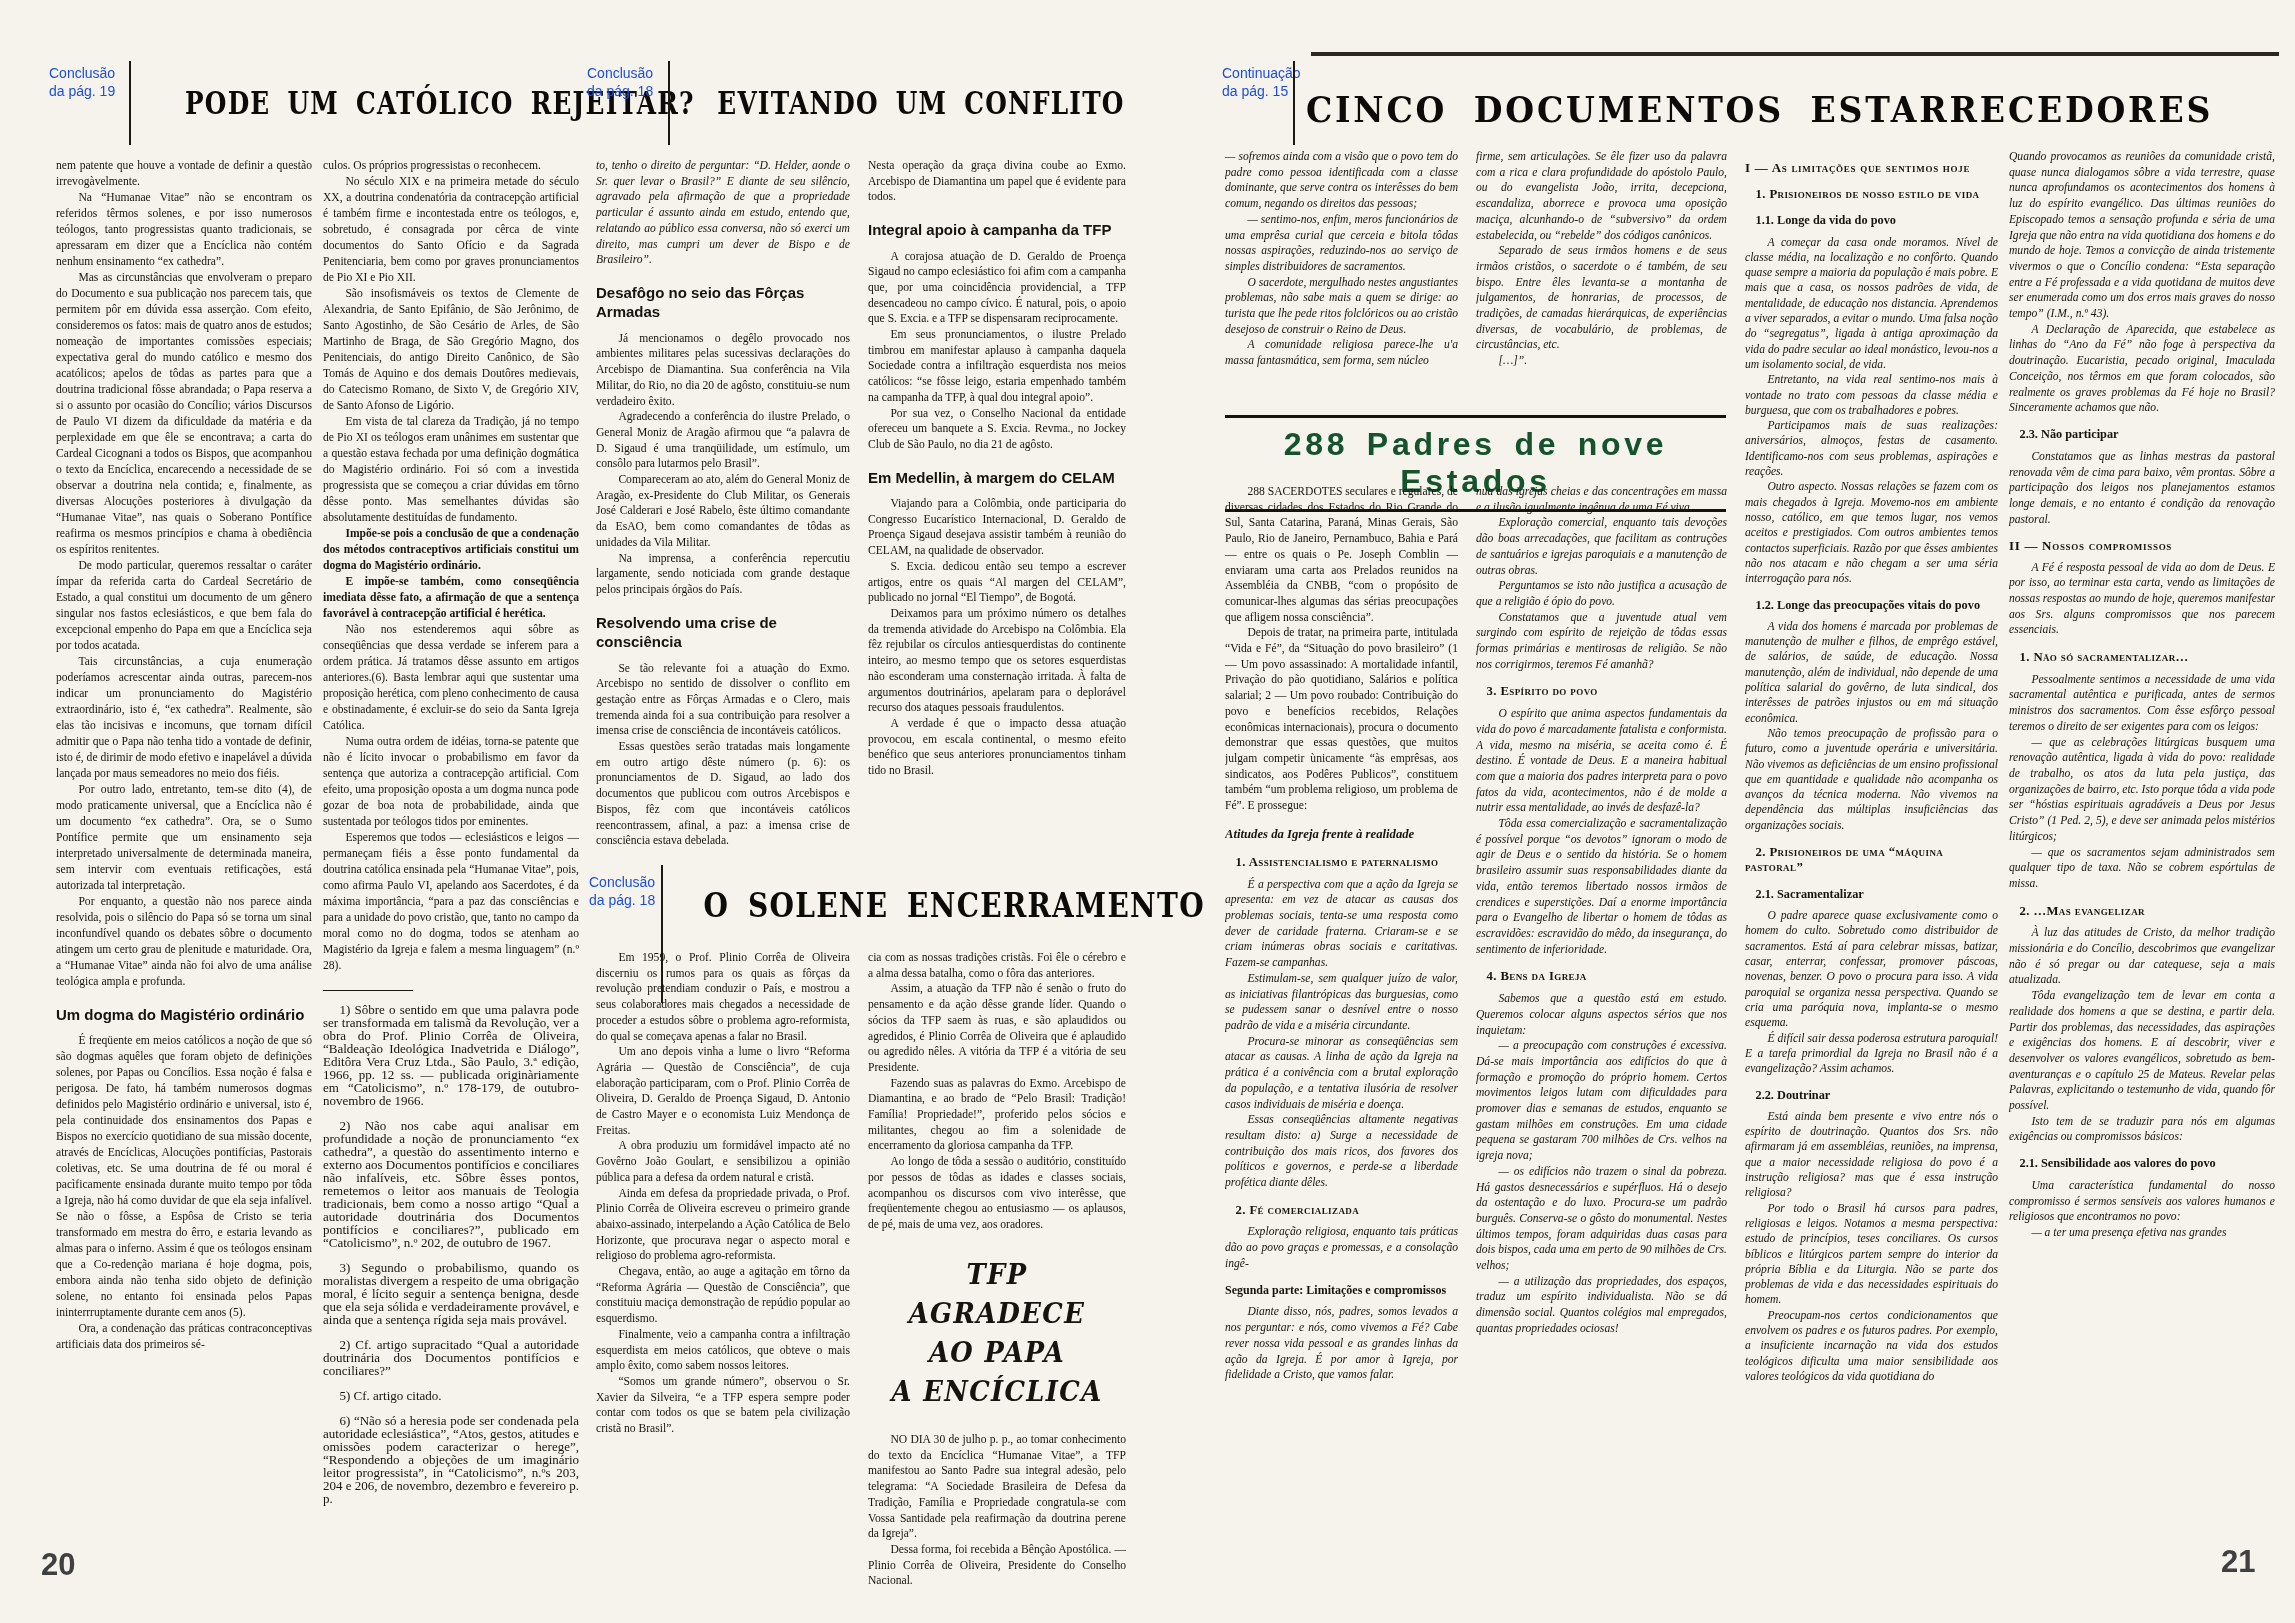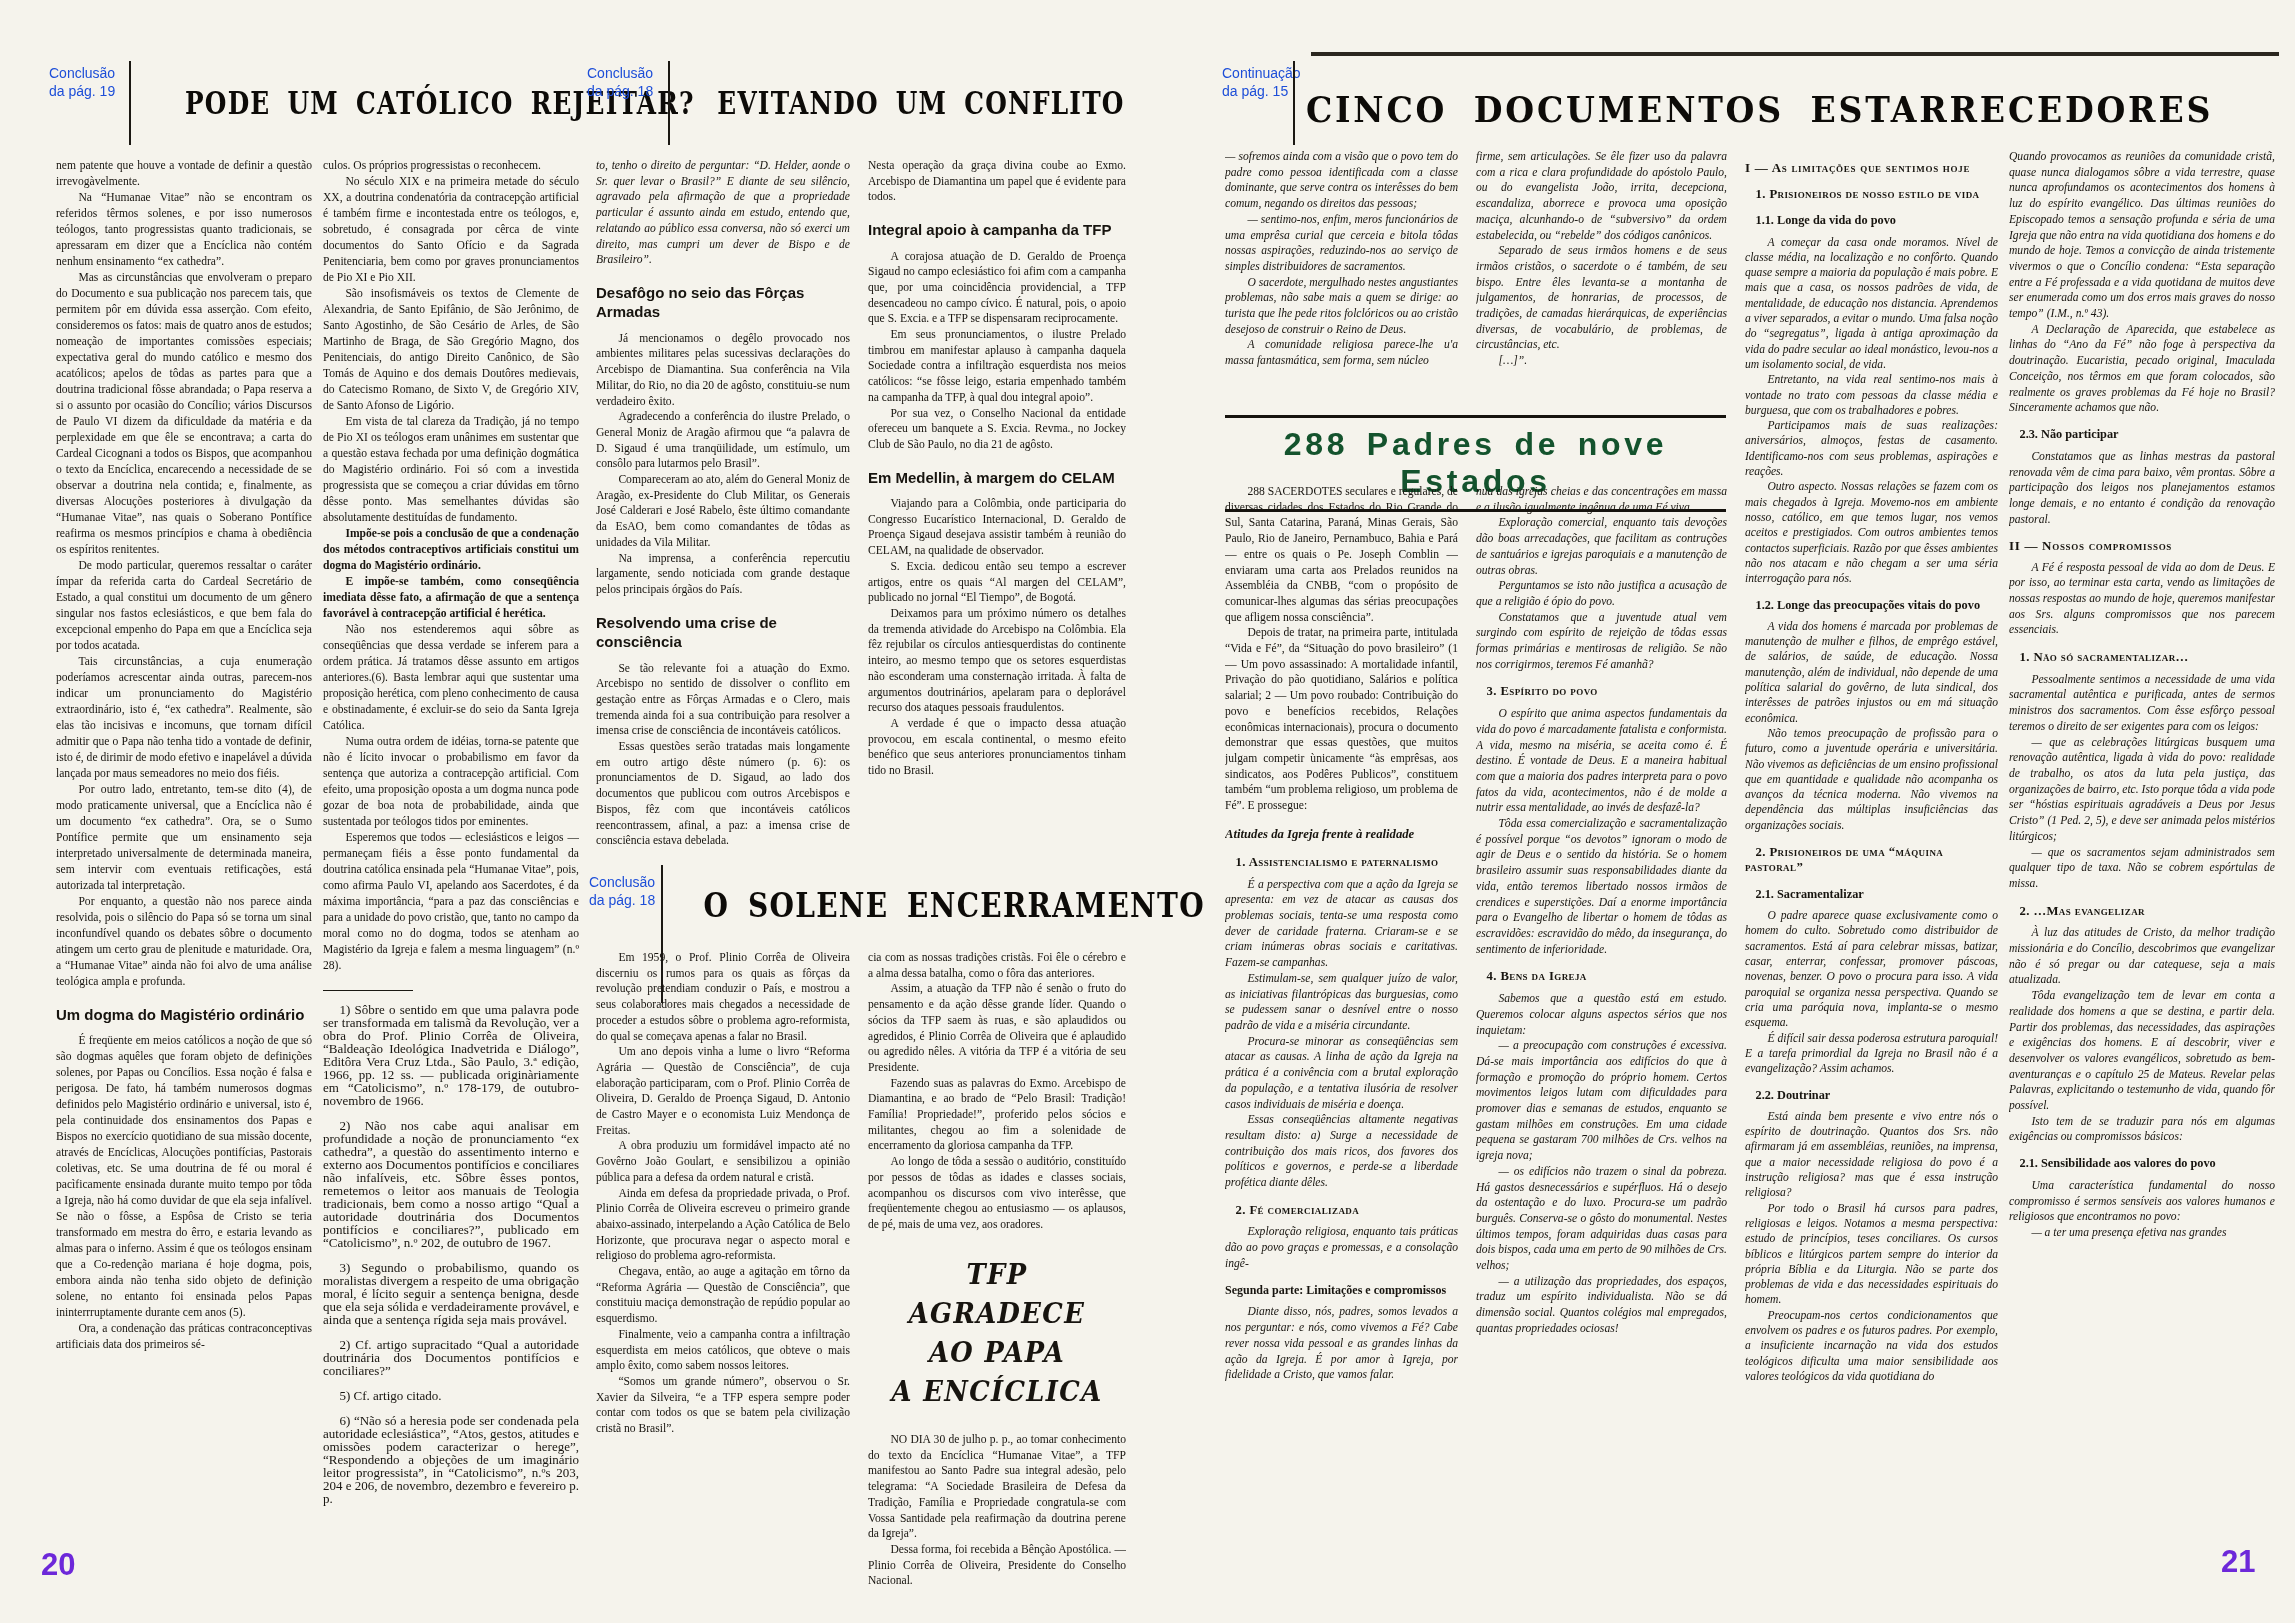--- a/index.html
+++ b/index.html
@@ -31,21 +31,21 @@
     color:#0d0b08;text-align:center;white-space:nowrap;letter-spacing:1.5px;word-spacing:9px;}
   .kicker{position:absolute;font-family:"Liberation Sans",sans-serif;font-size:14px;
     line-height:18px;color:#1d4ed8;}
   .vrule{position:absolute;width:1.5px;background:#1b1813;}
   .toprule{position:absolute;height:3.7px;background:#2b2720;}
   .band{position:absolute;border-top:3px solid #16130e;border-bottom:3px solid #16130e;
     text-align:center;}
   .bandtext{font-family:"Liberation Sans",sans-serif;font-weight:bold;font-size:32px;
     letter-spacing:3.7px;word-spacing:6px;color:#14532d;padding:7.5px 0 9px;display:block;}
   .pagenum{position:absolute;font-family:"Liberation Sans",sans-serif;font-weight:bold;
-    font-size:31px;color:#6d28d9;text-align:right;}
+    font-size:31px;color:#404040;text-align:right;}
 </style>
 </head>
 <body>
 
 <div class="spread">
 
   <div class="kicker" style="left:49px;top:64px;width:86px;">
     <span>Conclusão</span><br>
     <span>da pág. 19</span>
   </div>

